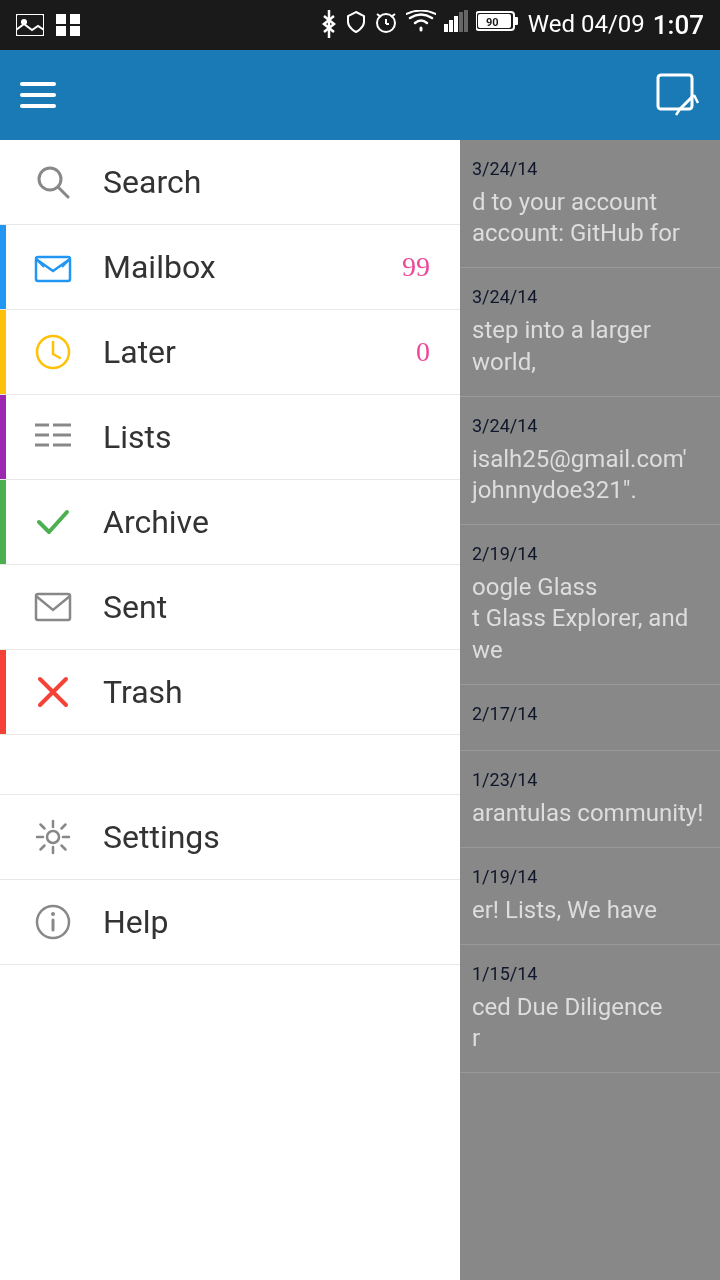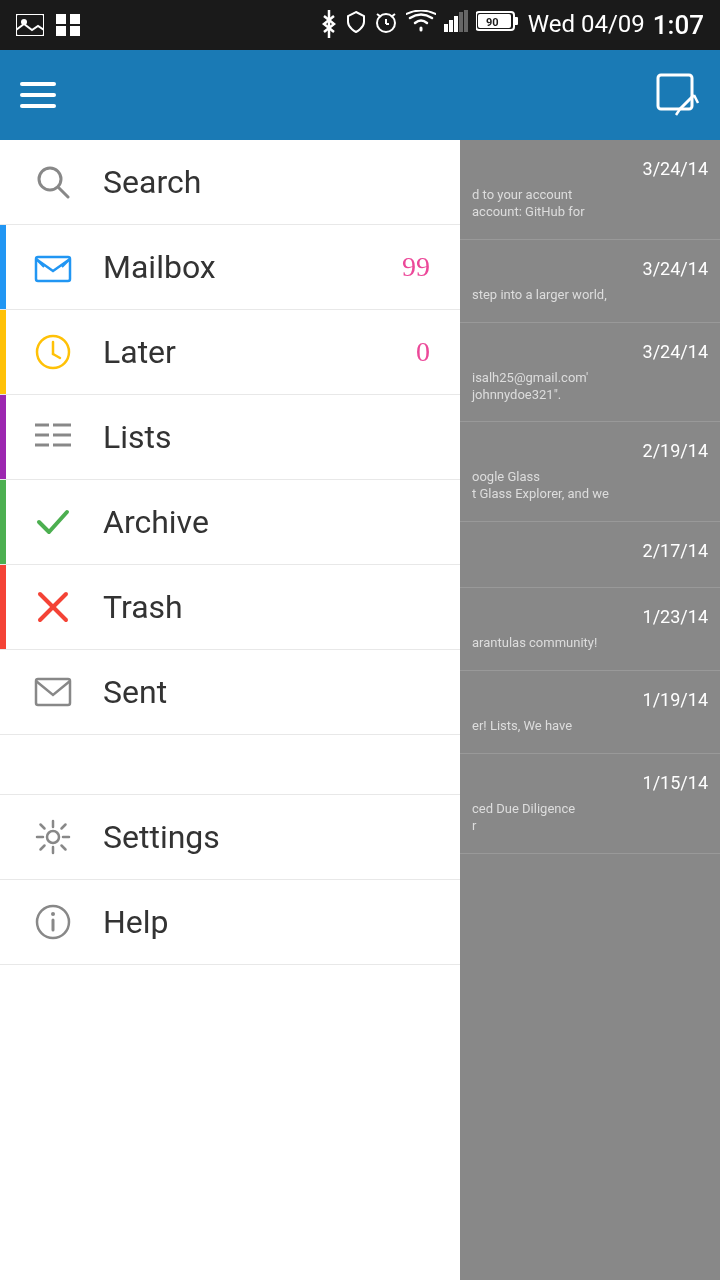--- a/index.html
+++ b/index.html
@@ -89,26 +89,25 @@
       background: #888888;
       z-index: 55;
     }
 
     .email-item {
       padding: 18px 12px;
       border-bottom: 1px solid #999;
     }
     .email-date {
       font-size: 18px;
-      color: #ffffff;
-      text-align: right;
+      color: #0f172a;
       margin-bottom: 8px;
     }
     .email-preview {
-      font-size: 13px;
+      font-size: 24px;
       color: #ddd;
       line-height: 1.3;
     }
 
     
     .drawer-item {
       display: flex;
       align-items: center;
       padding: 0 30px;
       height: 85px;
@@ -375,38 +374,38 @@
 
     <div class="drawer-item archive">
       <div class="drawer-item-icon">
         <svg width="36" height="36" viewBox="0 0 36 36" fill="none">
           <polyline points="4,18 14,28 32,8" stroke="#4CAF50" stroke-width="4" stroke-linecap="round" stroke-linejoin="round" fill="none"></polyline>
         </svg>
       </div>
       <span class="drawer-item-label">Archive</span>
     </div>
 
+    <div class="drawer-item">
+      <div class="drawer-item-icon">
+        <svg width="38" height="30" viewBox="0 0 38 30" fill="none">
+          <rect x="2" y="2" width="34" height="26" rx="2" stroke="#888" stroke-width="2.5"></rect>
+          <polyline points="2,4 19,18 36,4" stroke="#888" stroke-width="2.5" fill="none"></polyline>
+        </svg>
+      </div>
+      <span class="drawer-item-label">Sent</span>
+    </div>
+
     <div class="drawer-item trash">
       <div class="drawer-item-icon">
         <svg width="34" height="34" viewBox="0 0 34 34" fill="none">
           <line x1="4" y1="4" x2="30" y2="30" stroke="#F44336" stroke-width="4" stroke-linecap="round"></line>
           <line x1="30" y1="4" x2="4" y2="30" stroke="#F44336" stroke-width="4" stroke-linecap="round"></line>
         </svg>
       </div>
       <span class="drawer-item-label">Trash</span>
-    </div>
-
-    <div class="drawer-item">
-      <div class="drawer-item-icon">
-        <svg width="38" height="30" viewBox="0 0 38 30" fill="none">
-          <rect x="2" y="2" width="34" height="26" rx="2" stroke="#888" stroke-width="2.5"></rect>
-          <polyline points="2,4 19,18 36,4" stroke="#888" stroke-width="2.5" fill="none"></polyline>
-        </svg>
-      </div>
-      <span class="drawer-item-label">Sent</span>
     </div>
 
     <div style="height: 60px; border-bottom: 1px solid #e8e8e8;"></div>
 
     <div class="drawer-item">
       <div class="drawer-item-icon">
         <svg width="36" height="36" viewBox="0 0 36 36" fill="none">
           <circle cx="18" cy="18" r="6" stroke="#888" stroke-width="2.5"></circle>
           <path d="M18 2 L18 8 M18 28 L18 34 M2 18 L8 18 M28 18 L34 18 M5.5 5.5 L9.5 9.5 M26.5 26.5 L30.5 30.5 M30.5 5.5 L26.5 9.5 M9.5 26.5 L5.5 30.5" stroke="#888" stroke-width="2.5" stroke-linecap="round"></path>
         </svg>

